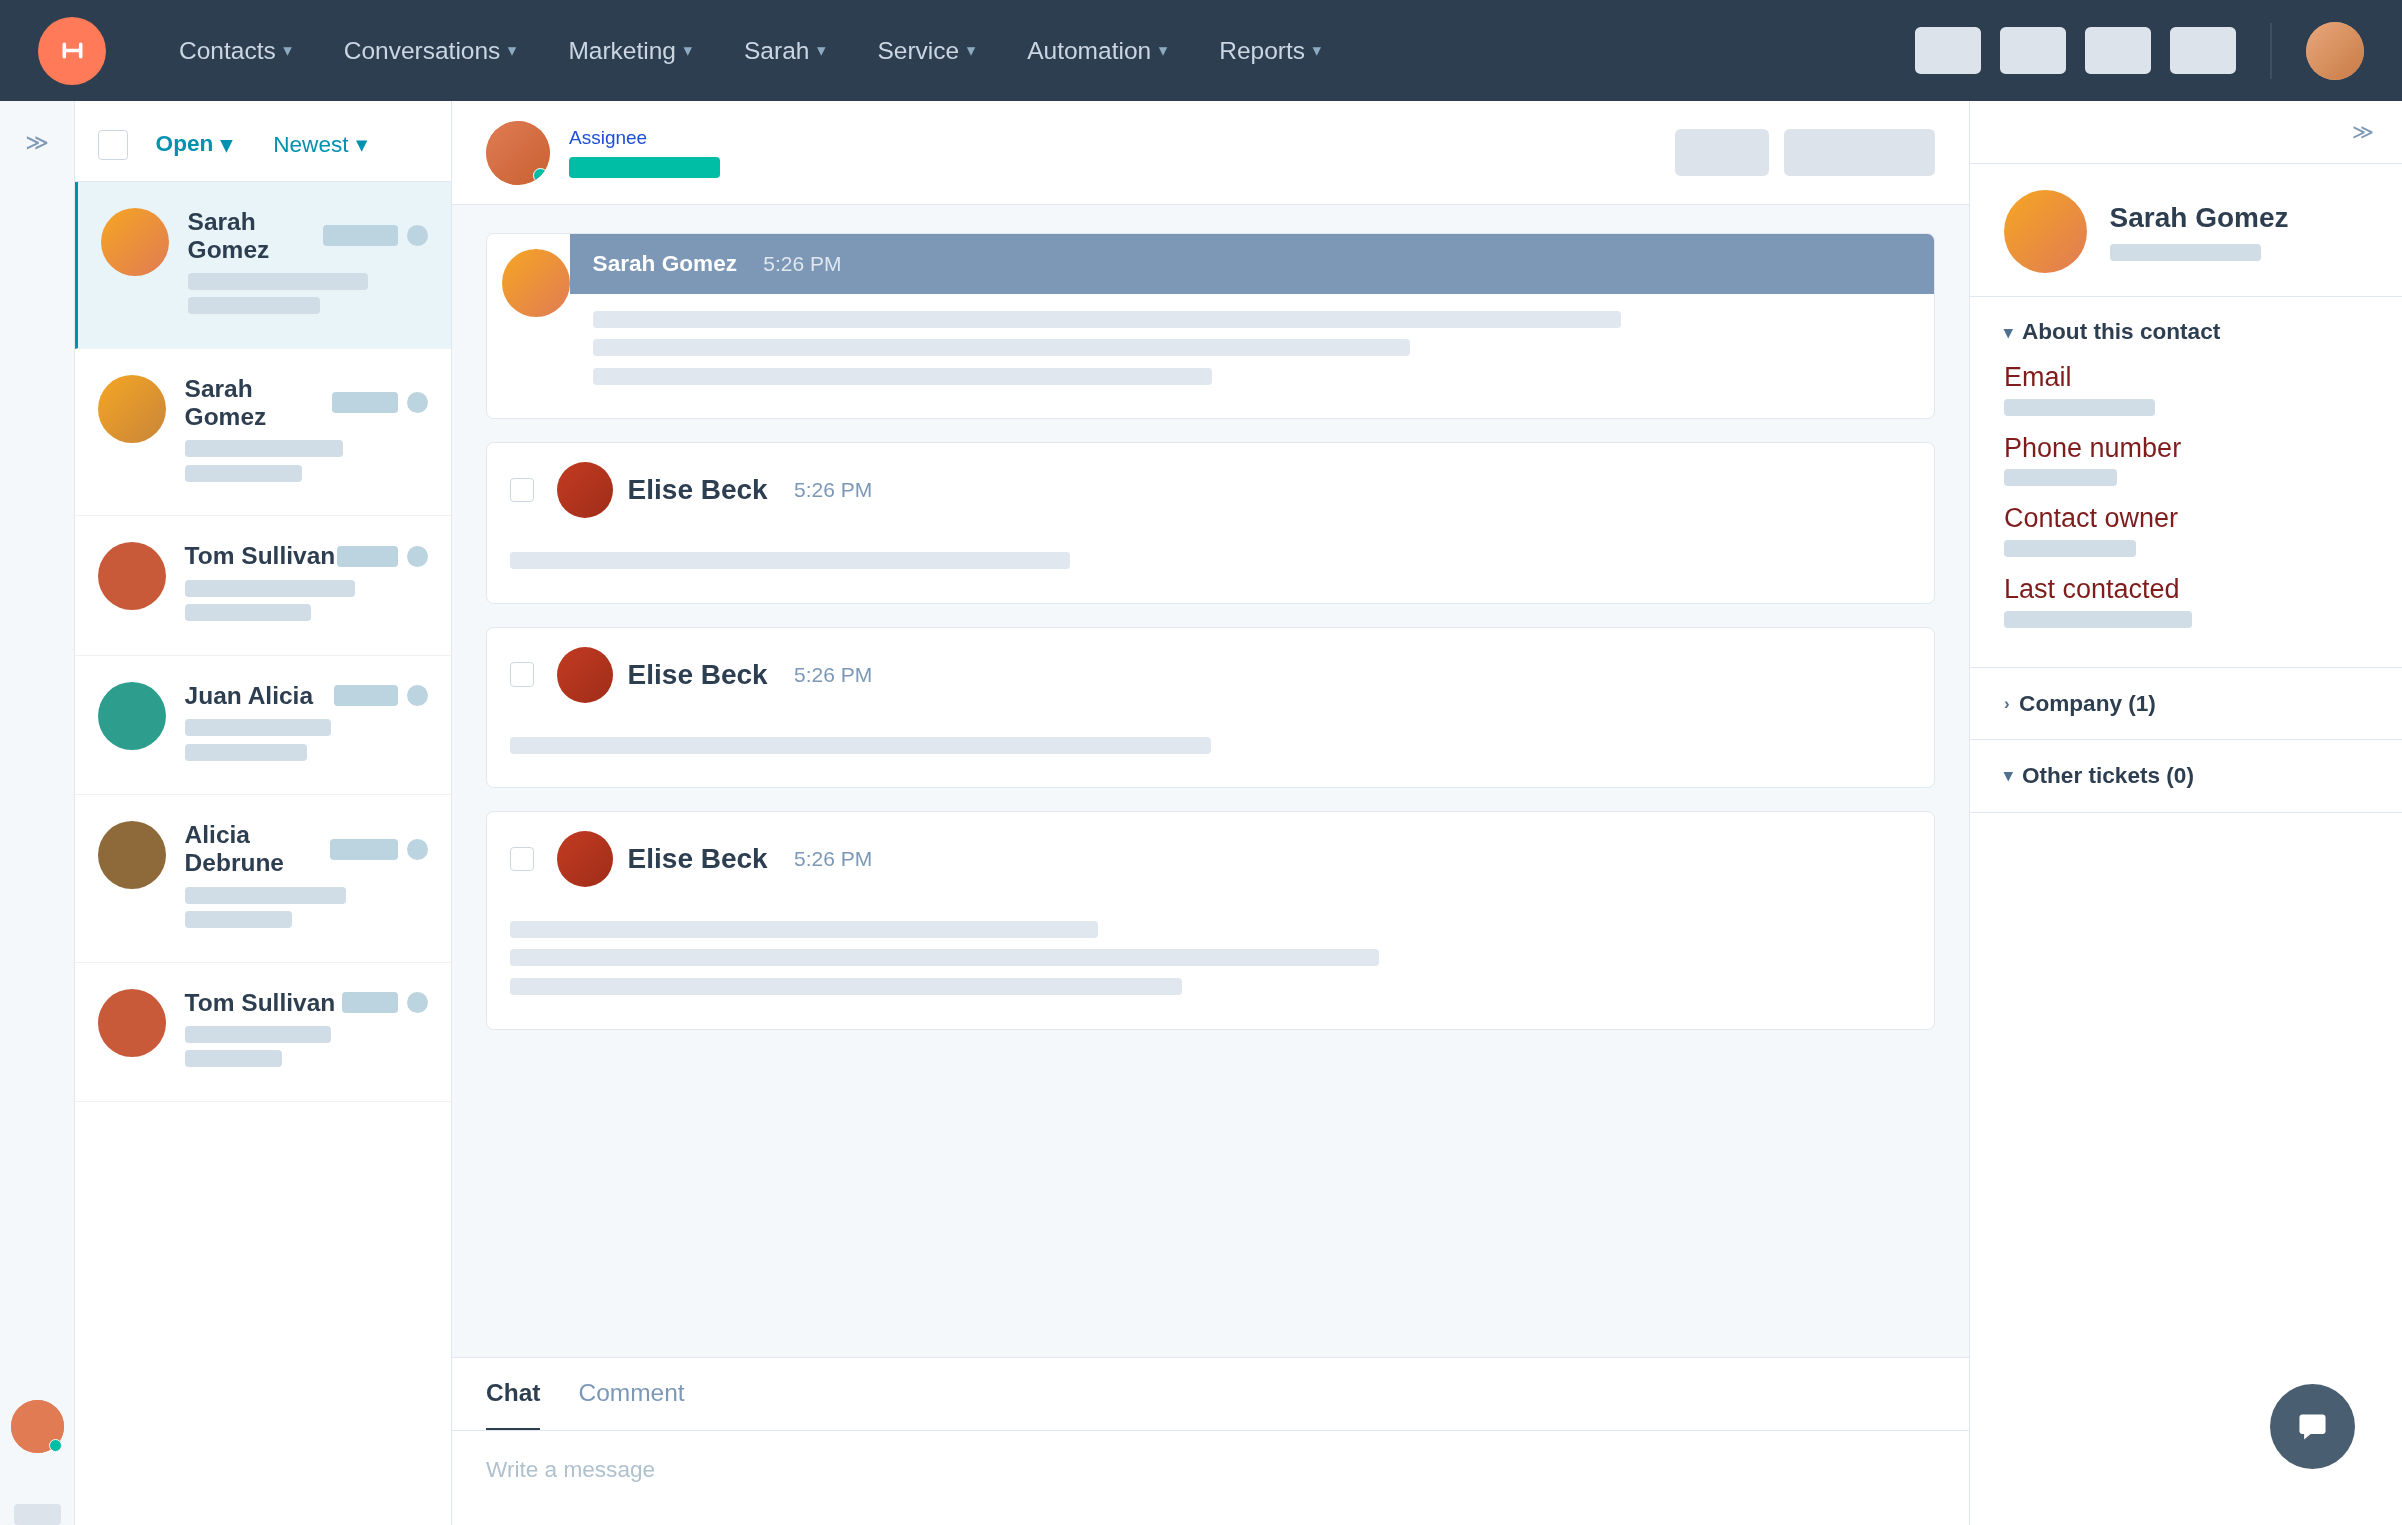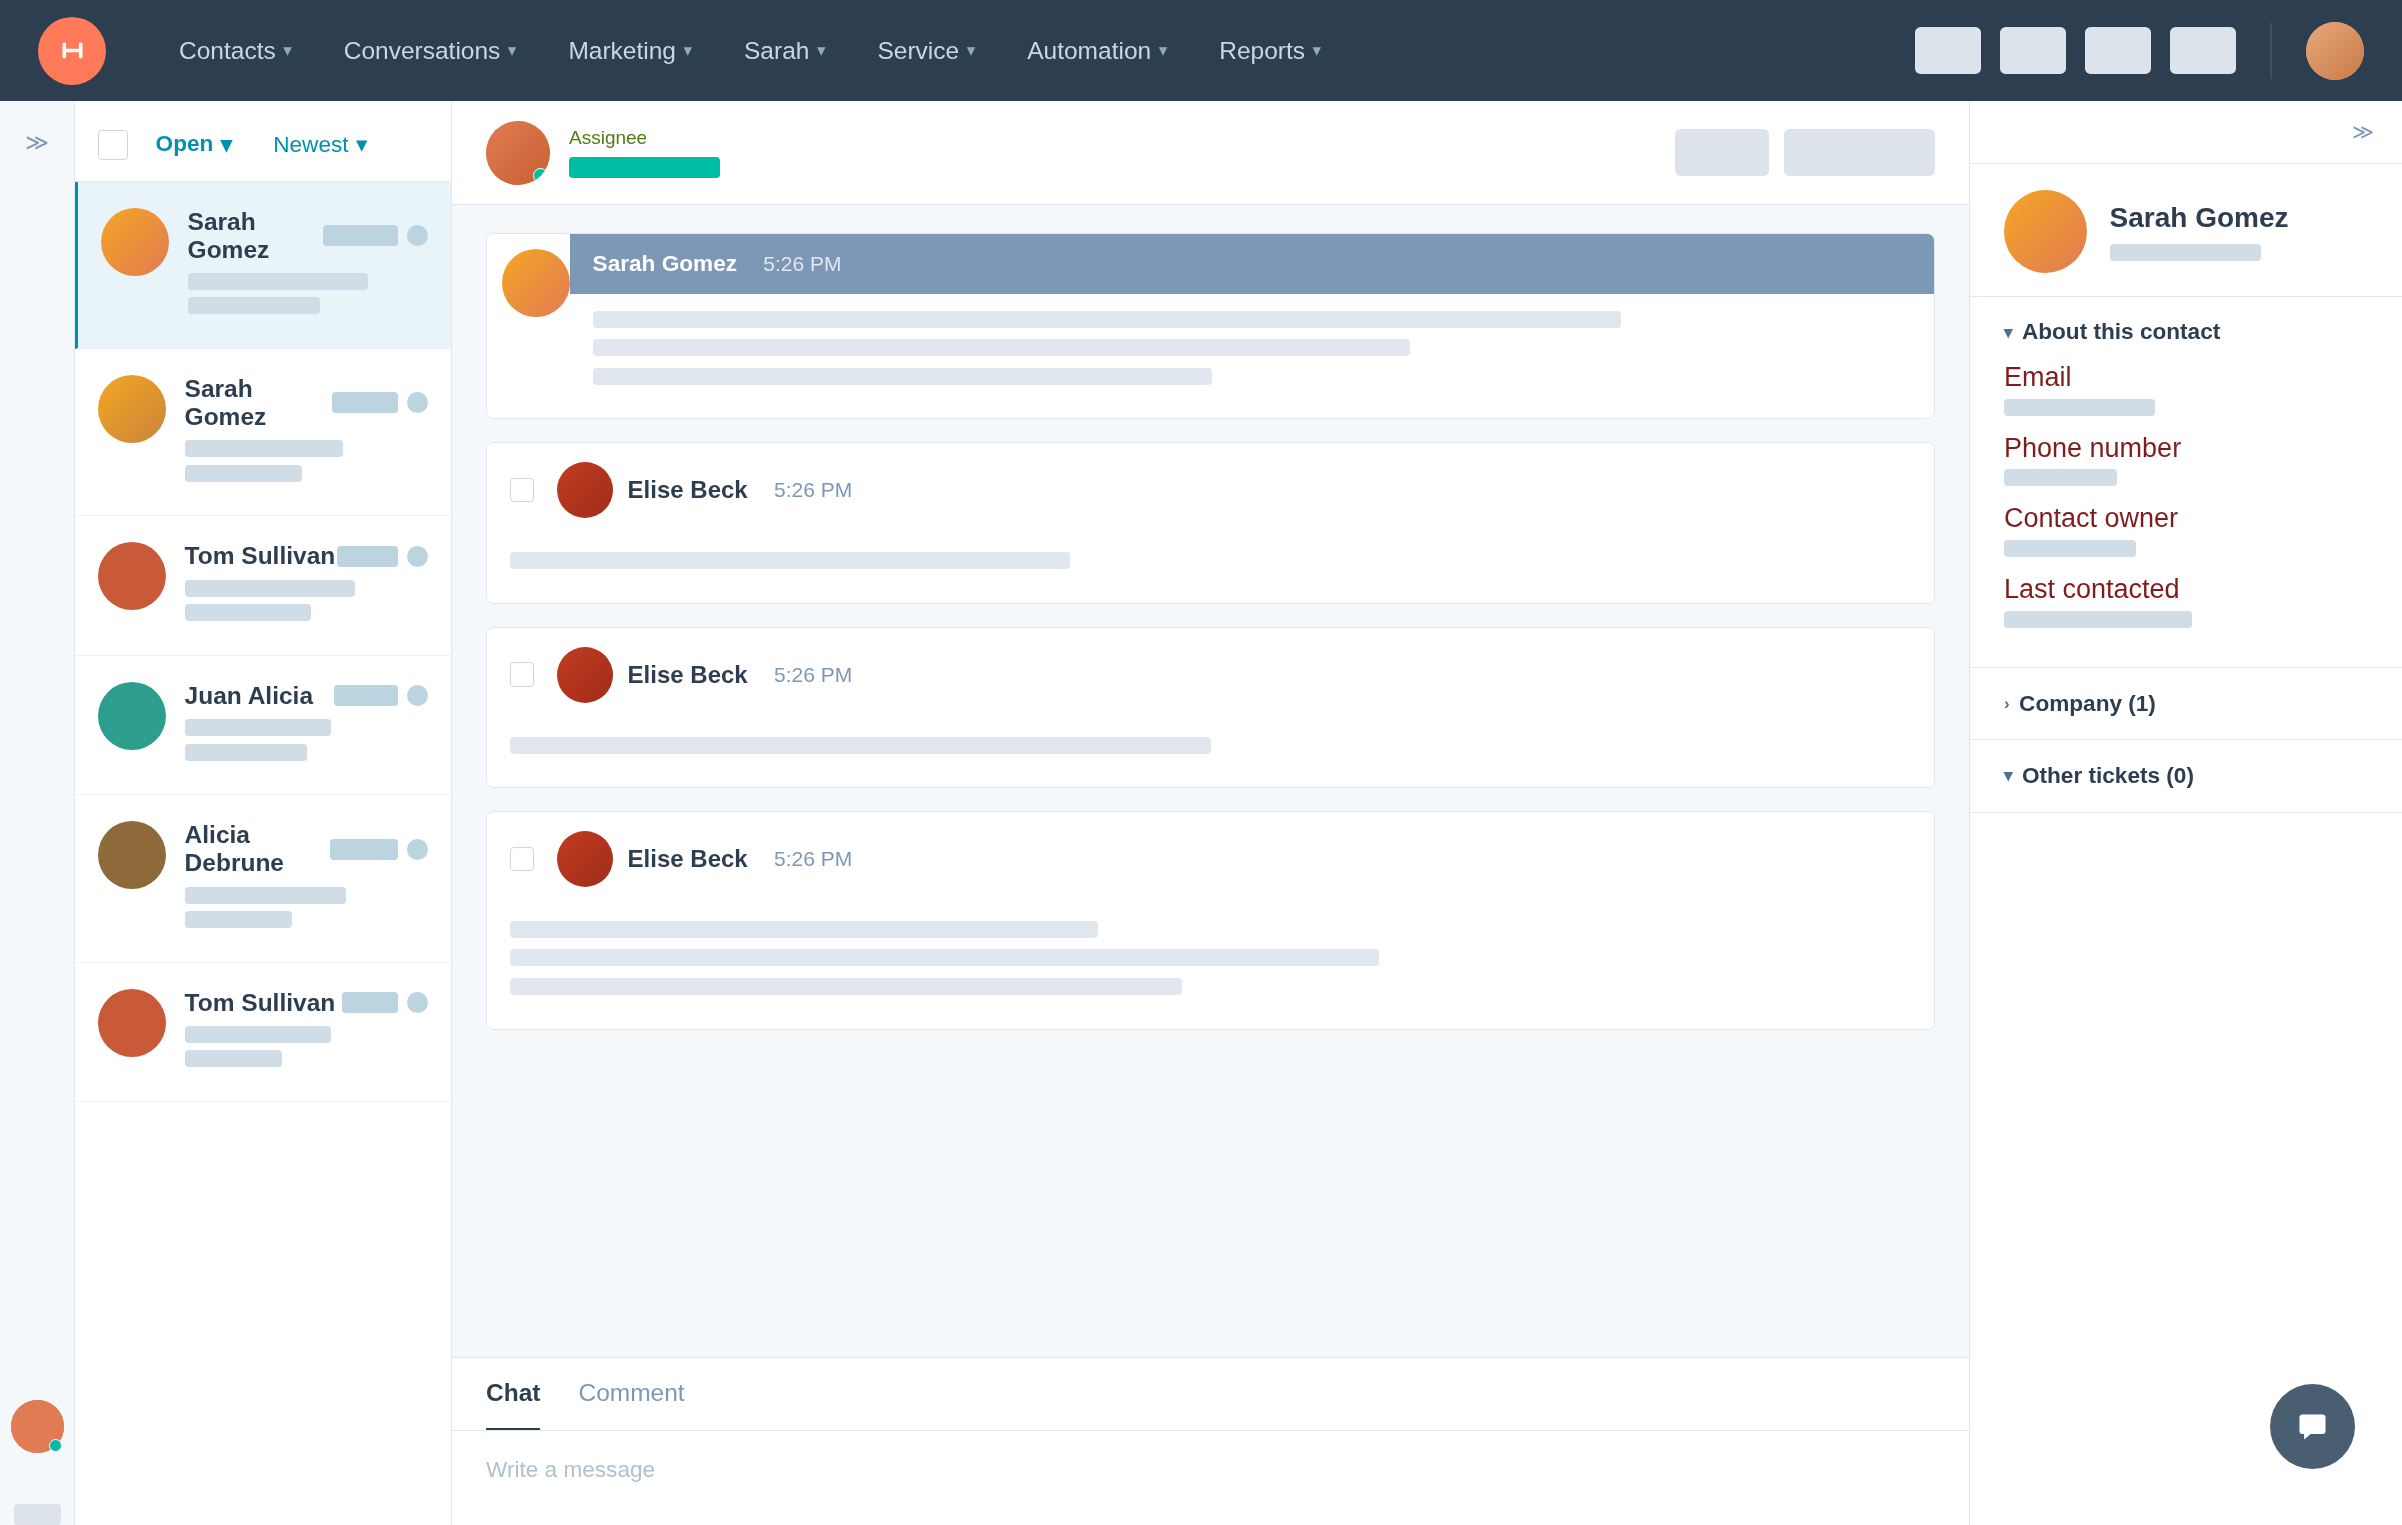--- a/index.html
+++ b/index.html
@@ -232,21 +232,21 @@
       position: absolute;
       bottom: 1.9px; right: 1.9px;
       width: 15px; height: 15px;
       border-radius: 50%;
       background: #00bda5;
       border: 1.9px solid #fff;
     }
     .assignee-info { display: flex; flex-direction: column; gap: 7.5px; }
     .assignee-label {
       font-size: 19px;
-      color: #4d7c0f;
+      color: #1d4ed8;
     }
     .assignee-bar {
       height: 21px;
       border-radius: 3.8px;
       background: #00bda5;
       width: 151px;
     }
     .chat-header-right {
       display: flex;
       align-items: center;
@@ -303,21 +303,21 @@
     .msg-sender-name {
       font-size: 22.6px;
       font-weight: 600;
       color: #fff;
     }
     .msg-time {
       font-size: 21px;
       color: #e0e7ef;
       margin-left: 11.3px;
     }
-    .msg-sender-name-dark { color: #2d3e50; font-size: 24px; font-weight: 600; }
+    .msg-sender-name-dark { color: #2d3e50; font-size: 28px; font-weight: 600; }
     .msg-time-dark { color: #7c98b6; font-size: 21px; margin-left: 11.3px; }
     .msg-checkbox {
       width: 24.5px; height: 24.5px;
       border: 1.9px solid #cbd6e2;
       border-radius: 3.8px;
       margin-right: 7.5px;
     }
     .msg-body { padding: 17px 22.6px 22.6px; }
     .msg-line {
       height: 17px;

